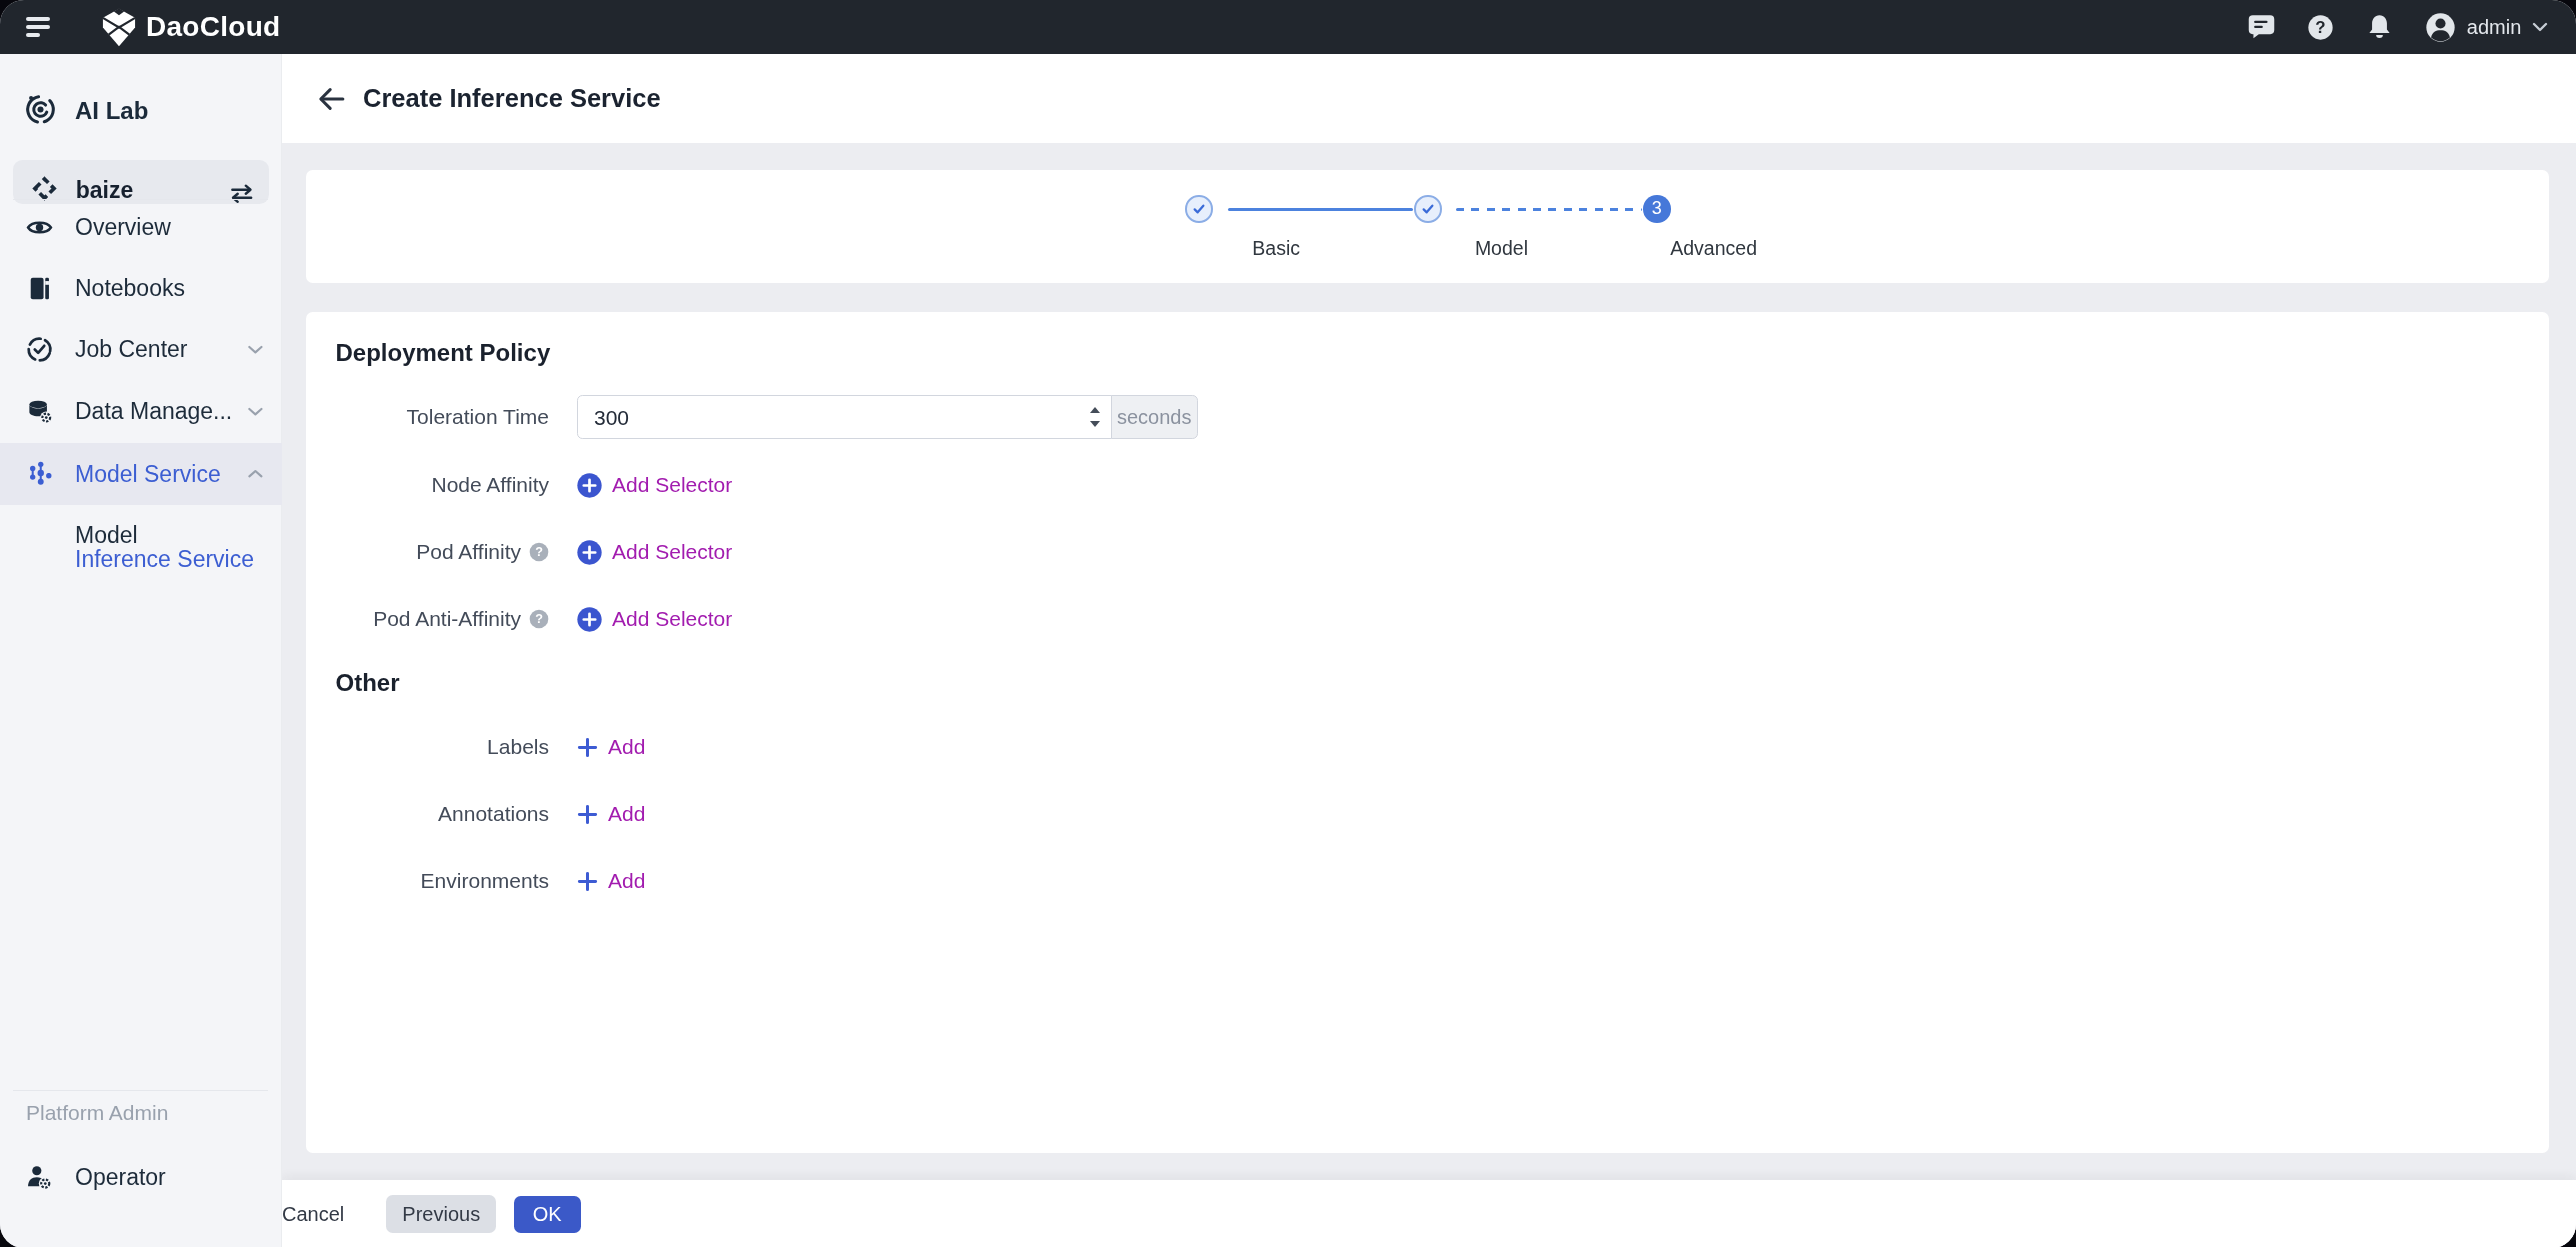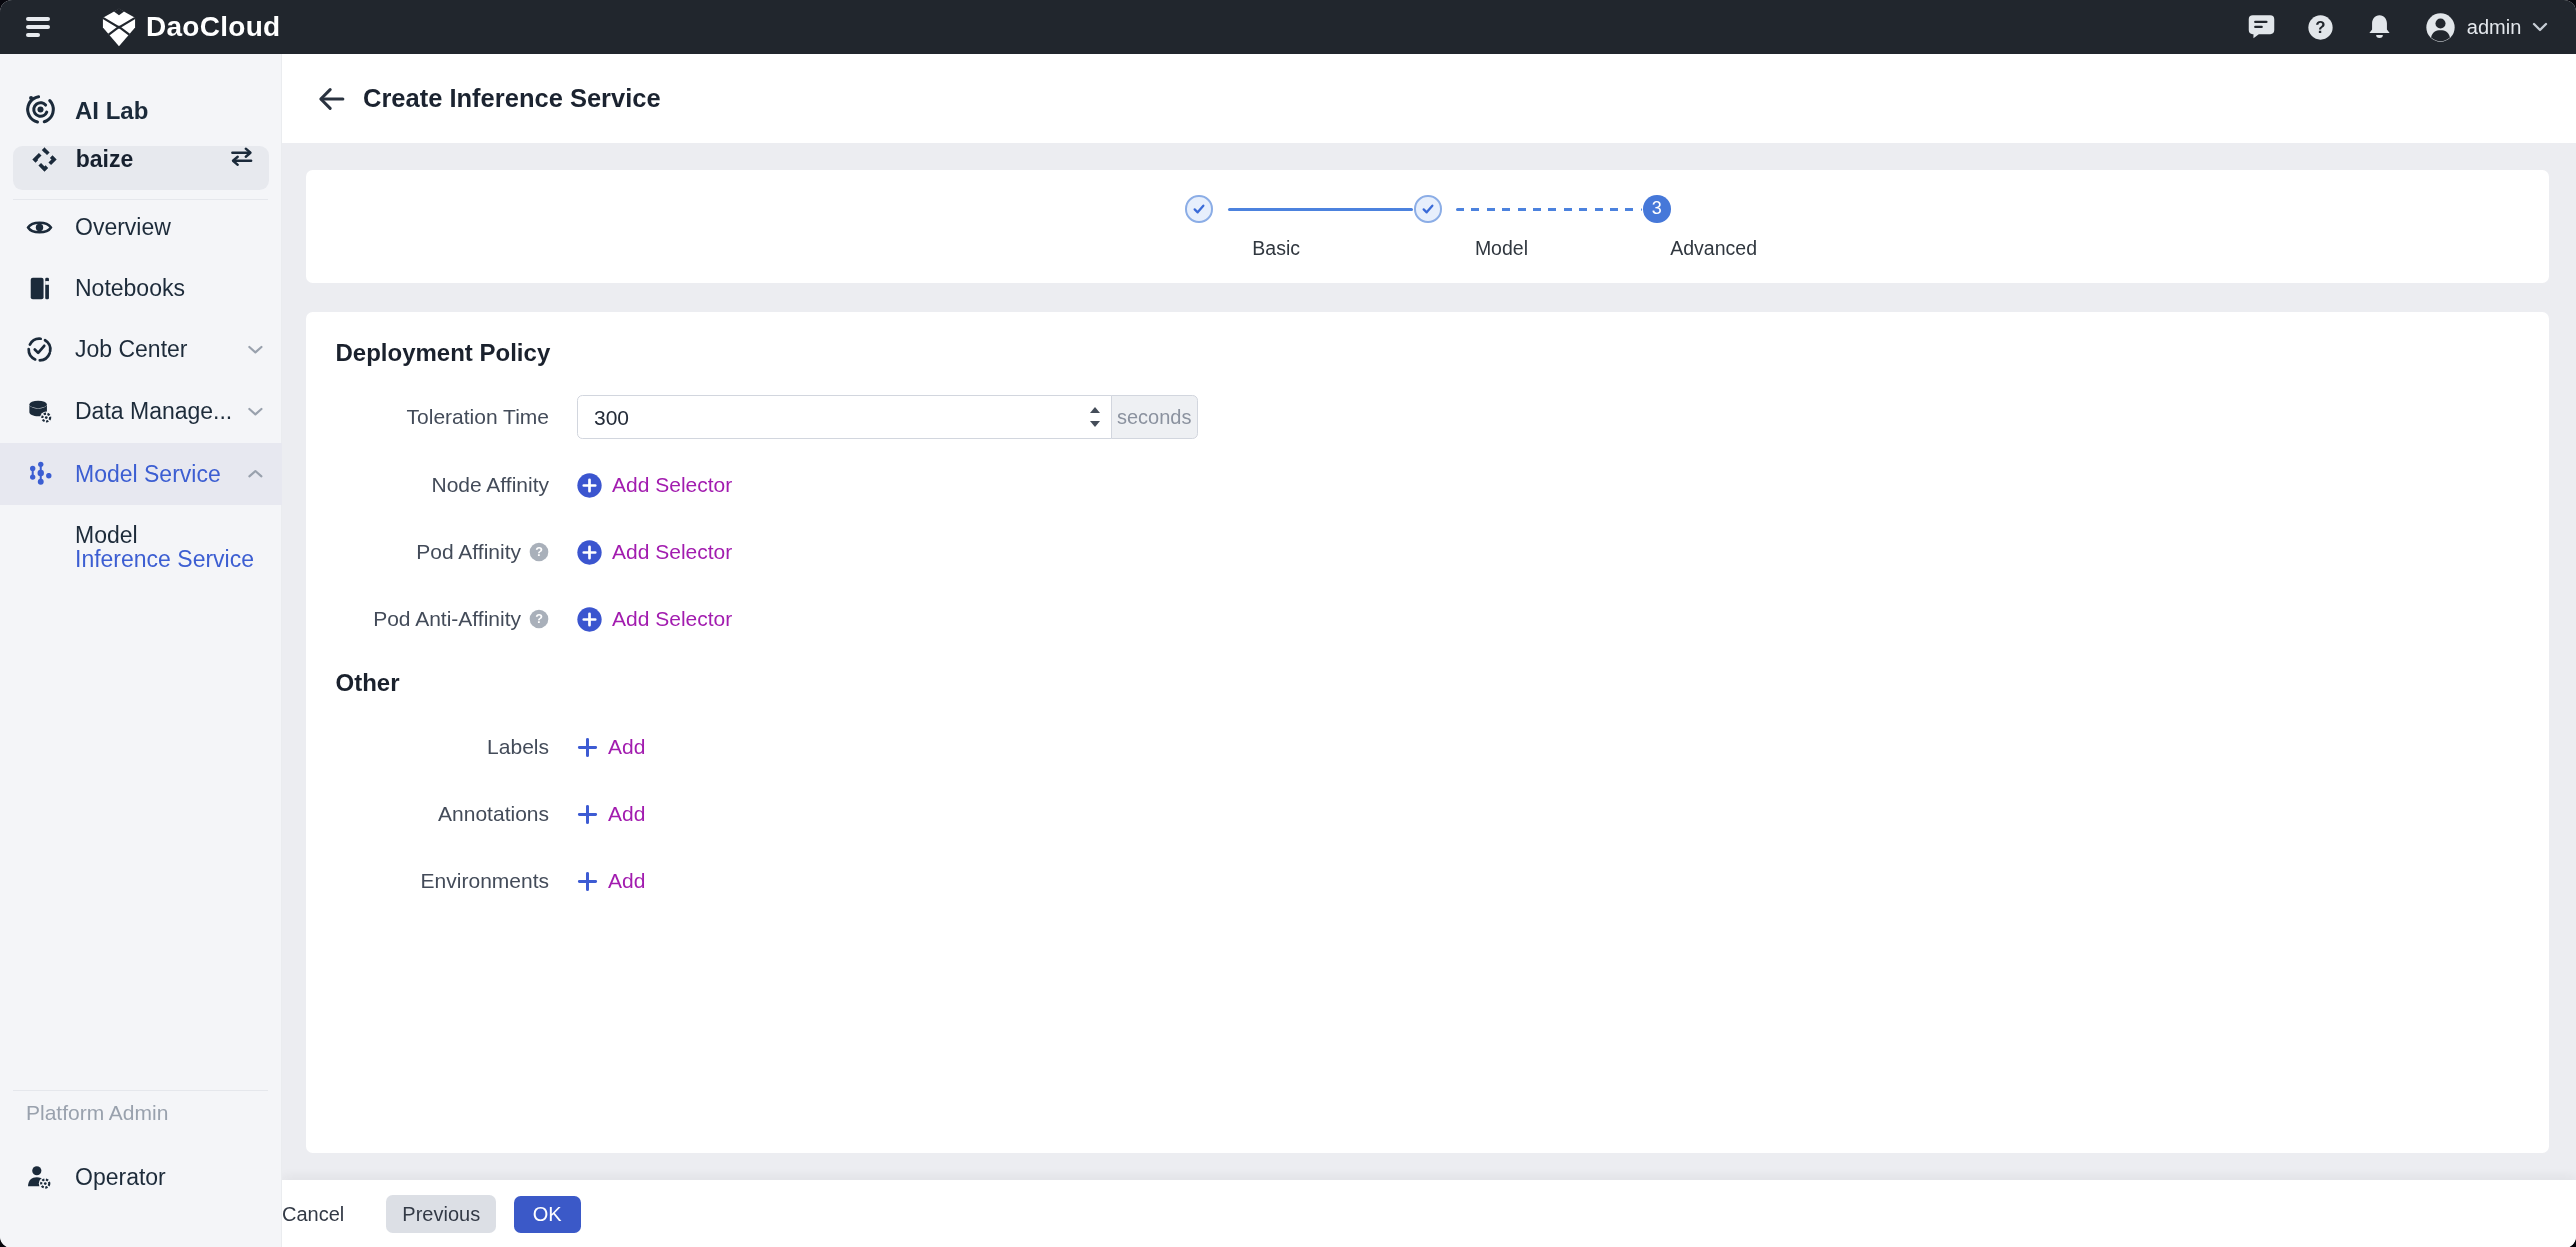--- a/index.html
+++ b/index.html
@@ -1,37 +1,37 @@
 <!DOCTYPE html>
 <html style="font-size:10.7px"><head>
 <meta charset="utf-8">
 <style>
   * { margin:0; padding:0; box-sizing:border-box; }
   html,body { width:2576px; height:1248px; background:#07070d; font-family:"Liberation Sans","DejaVu Sans",sans-serif; }
-  .app { position:relative; width:2576px; height:1248px; border-radius:12px; overflow:hidden; background:#ecedf1; }
+  .app { position:relative; width:2576px; height:1248px; border-radius:24px; overflow:hidden; background:#ecedf1; }
 
   
   .topbar { position:absolute; left:0; top:0; width:2576px; height:54px; background:#21262d; display:flex; align-items:center; justify-content:space-between; z-index:30; }
   .tb-left { display:flex; align-items:center; padding-left:25.5px; }
   .hamburger { width:31px; height:27px; display:flex; flex-direction:column; justify-content:center; gap:4.7px; cursor:pointer; }
   .hamburger i { display:block; height:3.4px; border-radius:2px; background:#e8ebef; }
   .hamburger i:nth-child(1){ width:24px; } .hamburger i:nth-child(2){ width:24px; } .hamburger i:nth-child(3){ width:14.8px; }
   .brand { display:flex; align-items:center; margin-left:44px; }
   .brand-name { color:#ffffff; font-size:28px; font-weight:800; letter-spacing:0.3px; margin-left:9.4px; }
   .tb-right { display:flex; align-items:center; padding-right:28px; }
   .tb-icon { margin-left:32px; display:flex; align-items:center; cursor:pointer; }
   .tb-user { color:#e4e8ed; font-size:20px; margin-left:10.7px; }
   .tb-caret { margin-left:10.7px; }
 
   
   .sidebar { position:absolute; left:0; top:54px; width:282px; height:1194px; background:#f4f5f8; border-right:0.7px solid #eaecef; z-index:20; }
   .ws-head { position:absolute; left:0; top:35px; width:282px; height:43px; display:flex; align-items:center; }
   .ws-head .sb-ic { margin-left:25px; }
   .ws-title { position:absolute; left:75px; font-size:24px; font-weight:600; color:#1b2a3a; }
-  .ws-pill { position:absolute; left:13.4px; top:92px; width:256px; height:44px; background:#e7e9ee; border-radius:9.4px; display:flex; align-items:flex-start; cursor:pointer; }
+  .ws-pill { position:absolute; left:13.4px; top:106px; width:256px; height:44px; background:#e7e9ee; border-radius:9.4px; display:flex; align-items:flex-end; cursor:pointer; }
   .ws-pill .sb-ic { margin-left:18px; }
   .ws-name { margin-left:17.4px; font-size:23px; font-weight:700; color:#16202e; }
   .ws-swap { position:absolute; right:14.8px; display:flex; cursor:pointer; }
   .sb-divider { position:absolute; left:13.4px; width:255px; height:1.3px; background:#e5e7ec; }
   .sb-item { position:absolute; left:0; width:282px; height:43px; display:flex; align-items:center; cursor:pointer; }
   .sb-item .sb-ic { position:absolute; left:26px; display:flex; }
   .sb-label { position:absolute; left:75px; font-size:23px; color:#1d2b3a; }
   .sb-chevron { position:absolute; left:248px; display:flex; }
   .sb-item.active-parent { height:62px; background:#e7e8f0; }
   .sb-item.active-parent .sb-label { color:#3c5ed2; font-weight:500; }

